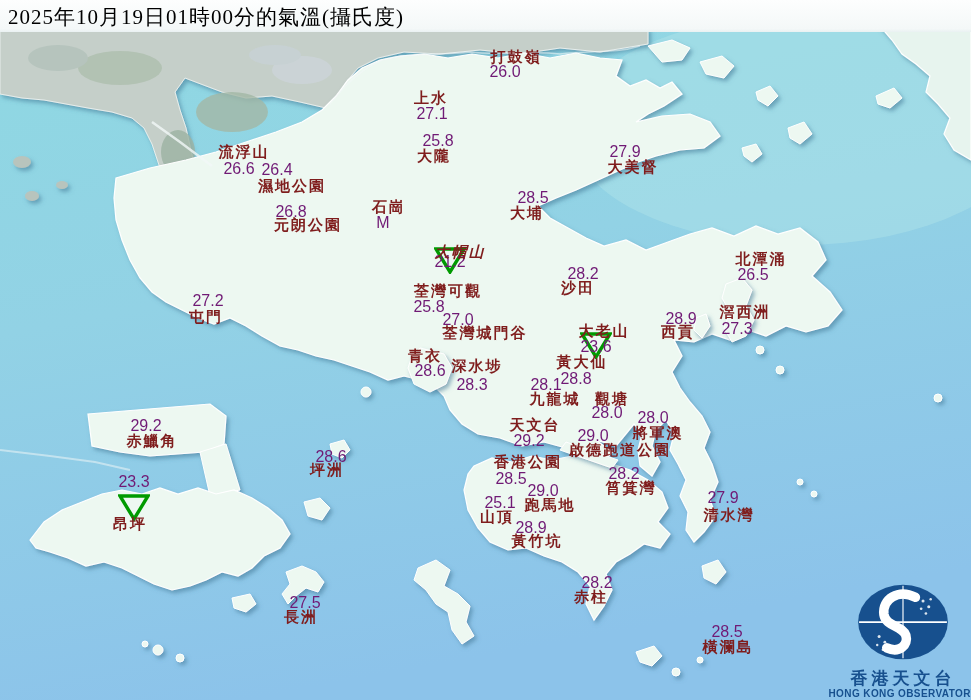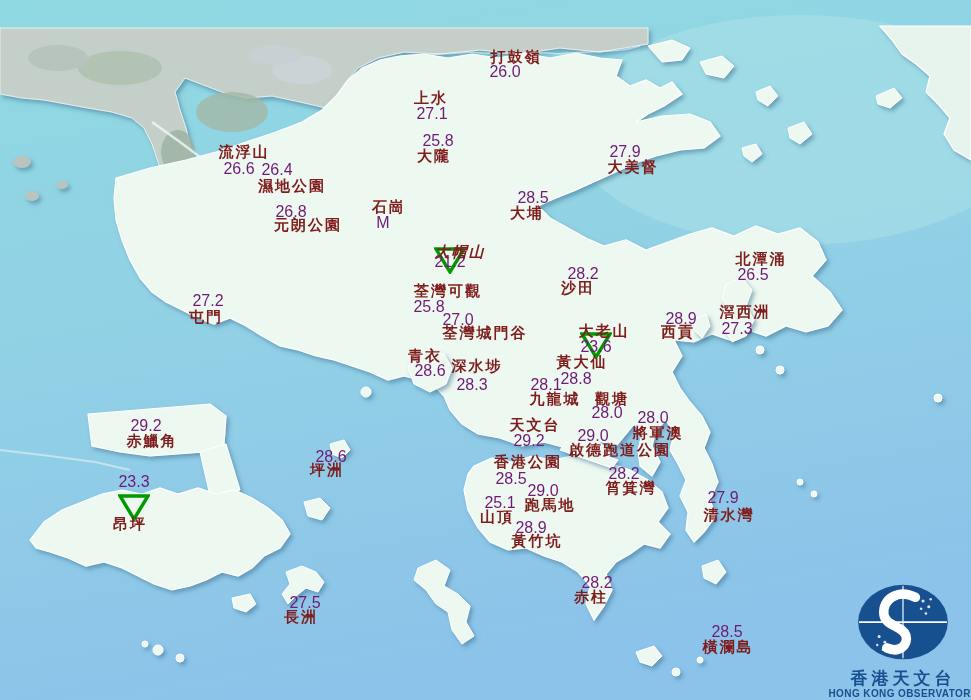--- a/index.html
+++ b/index.html
@@ -234,20 +234,23 @@
       <div class="val" style="left: 305px; top: 603px;">27.5</div>
       <div class="lbl" style="left: 301px; top: 617px;">長洲</div>
       <div class="val" style="left: 597px; top: 583px;">28.2</div>
       <div class="lbl" style="left: 591px; top: 597px;">赤柱</div>
       <div class="val" style="left: 723px; top: 498px;">27.9</div>
       <div class="lbl" style="left: 729px; top: 515px;">清水灣</div>
       <div class="val" style="left: 727px; top: 632px;">28.5</div>
       <div class="lbl" style="left: 728px; top: 647px;">橫瀾島</div>
     </div>
 
+  <div class="titlebar">
+    <div class="t">2025年10月19日01時00分的氣溫(攝氏度)</div>
+  </div>
 
   <div class="logo">
     <svg width="96" height="84" viewBox="0 0 100 88">
       <ellipse cx="50" cy="42" rx="47" ry="39" fill="#17508e"></ellipse>
       <line x1="4" y1="42" x2="96" y2="42" stroke="#ffffff" stroke-width="2"></line>
       <line x1="50" y1="4" x2="50" y2="80" stroke="#ffffff" stroke-width="1.2"></line>
       <path d="M63,16 C45,7 28,18 30,34 C32,47 49,45 53,56 C56,66 46,75 33,69" fill="none" stroke="#ffffff" stroke-width="10" stroke-linecap="round"></path>
       <g fill="#ffffff" opacity="0.85">
         <circle cx="71" cy="20" r="1.6"></circle>
           <circle cx="77" cy="26" r="1.6"></circle>

